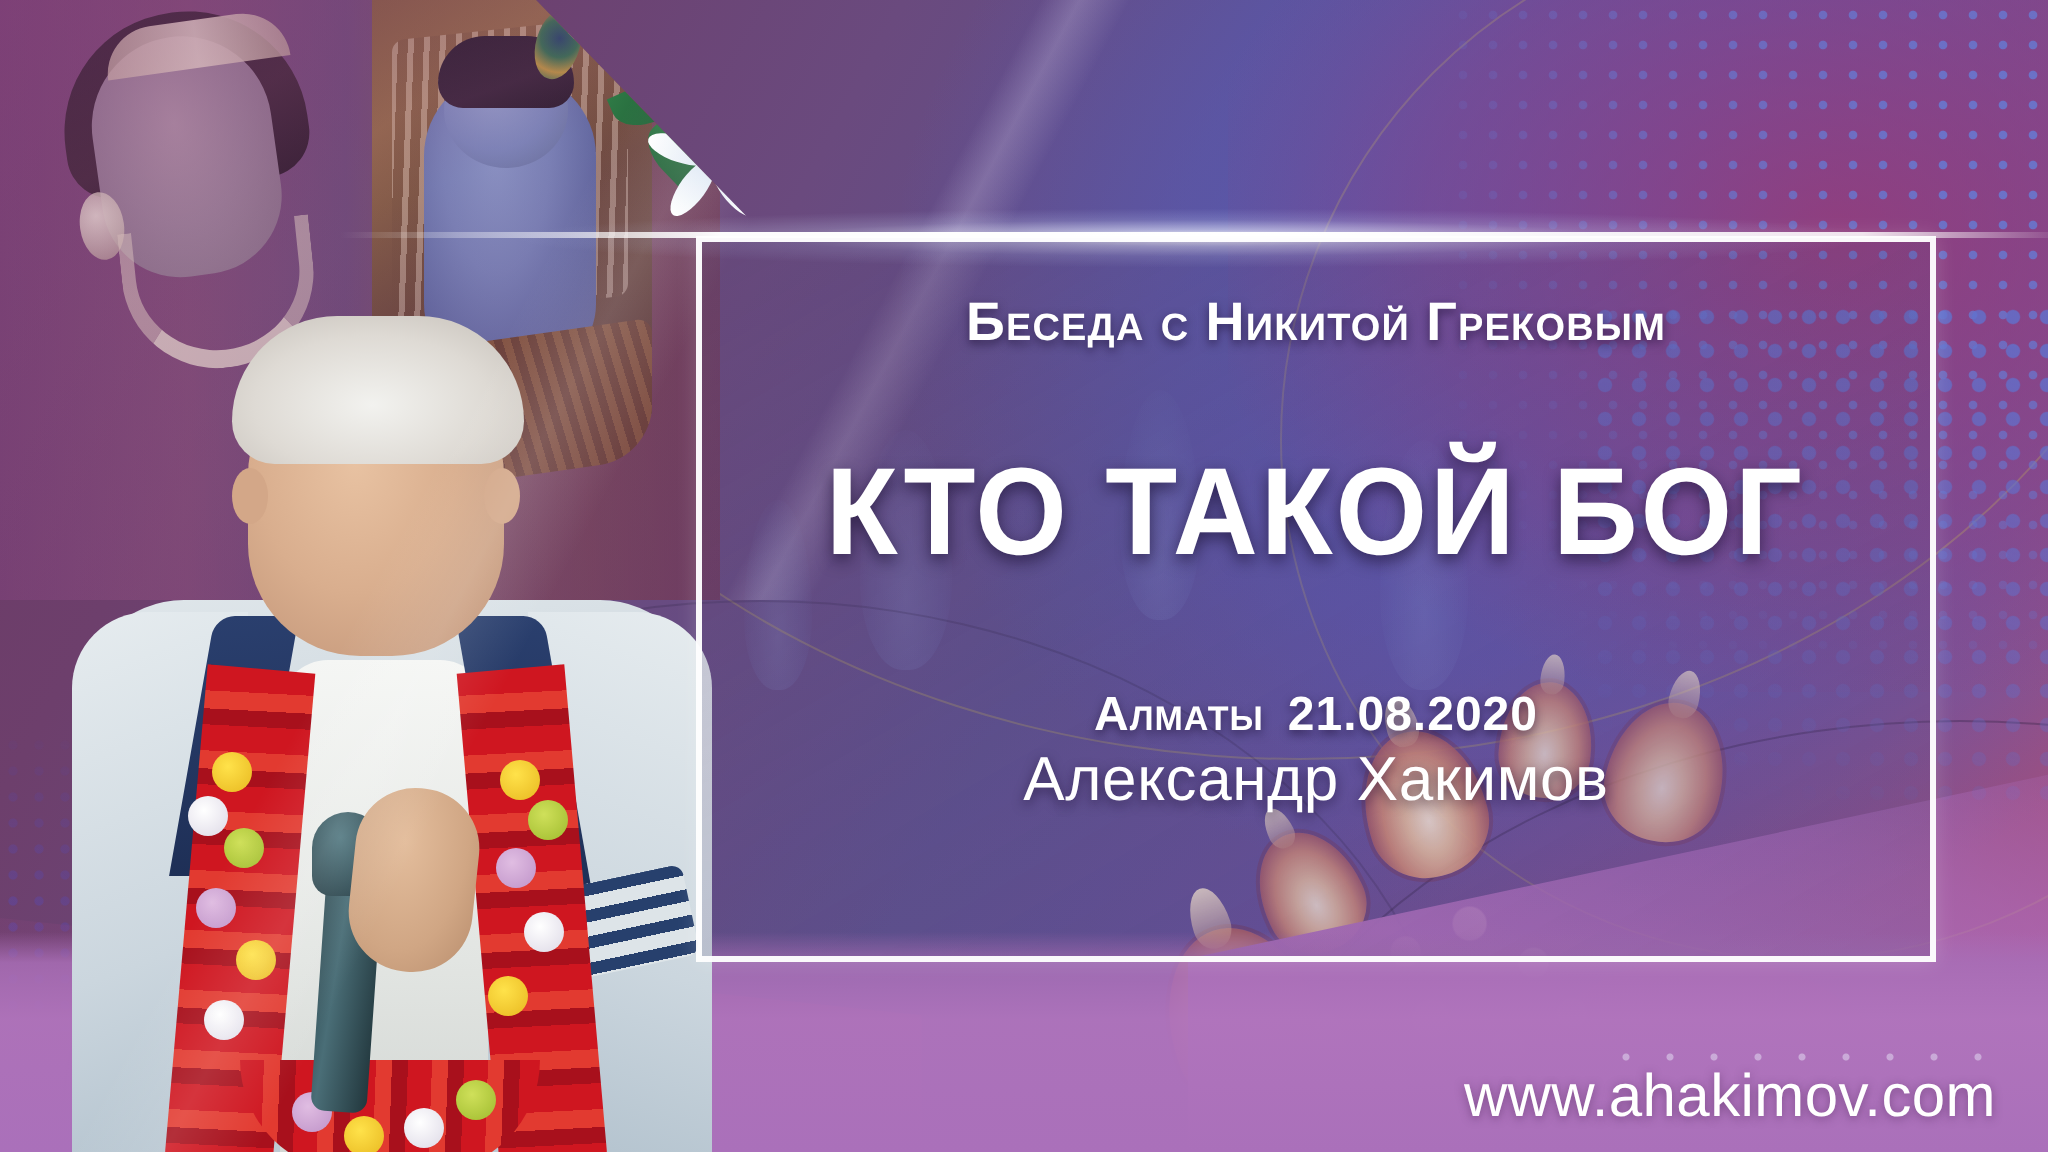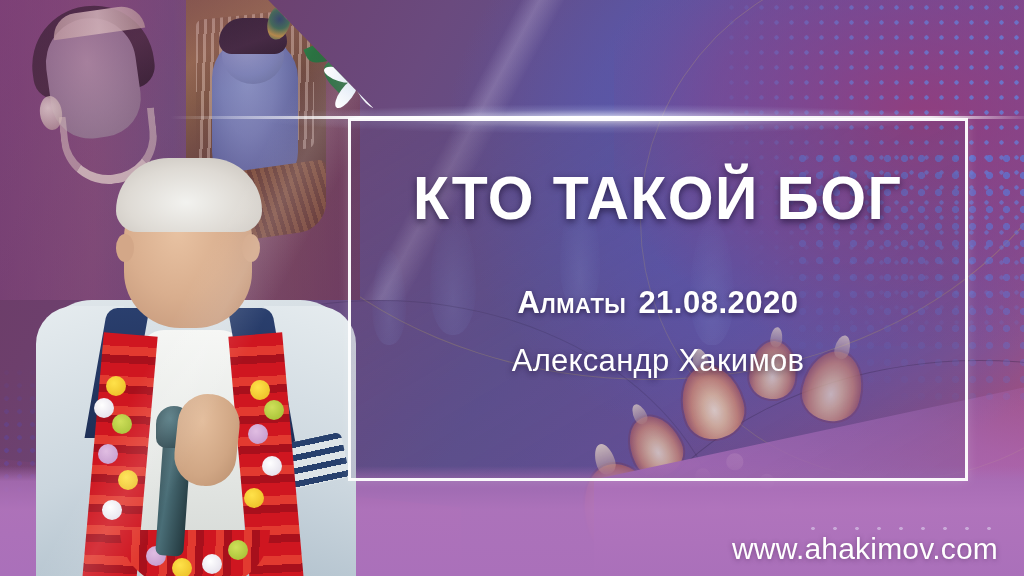--- a/index.html
+++ b/index.html
@@ -379,28 +379,27 @@
   .main-title {
     margin-top:44px;
     font-size:62px; font-weight:bold;
     letter-spacing:1.5px;
     transform:scaleX(.95);
     text-shadow:0 3px 8px rgba(20,10,40,.6);
     white-space:nowrap;
   }
   .place-date {
     margin-top:52px;
-    font-size:31px; font-weight:bold;
+    font-size:24px; font-weight:bold;
     text-shadow:0 2px 5px rgba(20,10,40,.55);
     white-space:nowrap;
   }
   .place-date .place { font-variant:small-caps; letter-spacing:.5px; }
   .place-date .date { letter-spacing:.5px; margin-left:12px; }
   .speaker {
-    margin-top:22px;
     font-size:31px; font-weight:normal;
     letter-spacing:.3px;
     text-shadow:0 2px 6px rgba(20,10,40,.55);
     white-space:nowrap;
   }
 
   
   .url {
     position:absolute; right:26px; bottom:10px;
     font-size:30px; color:#ffffff;
@@ -532,20 +531,21 @@
   </div>
 
   <div class="diag-band"></div>
 
   <div class="streak"></div>
   <div class="streak-core"></div>
 
   <div class="frame"></div>
 
   <div class="txt-block">
+    <div class="subtitle">Беседа с Никитой Грековым</div>
     <div class="main-title">КТО ТАКОЙ БОГ</div>
     <div class="place-date">
       <span class="place">Алматы</span><span class="date">21.08.2020</span>
     </div>
     <div class="speaker">Александр Хакимов</div>
   </div>
 
   <div class="url-dots"></div>
   <div class="url">www.ahakimov.com</div>
 

